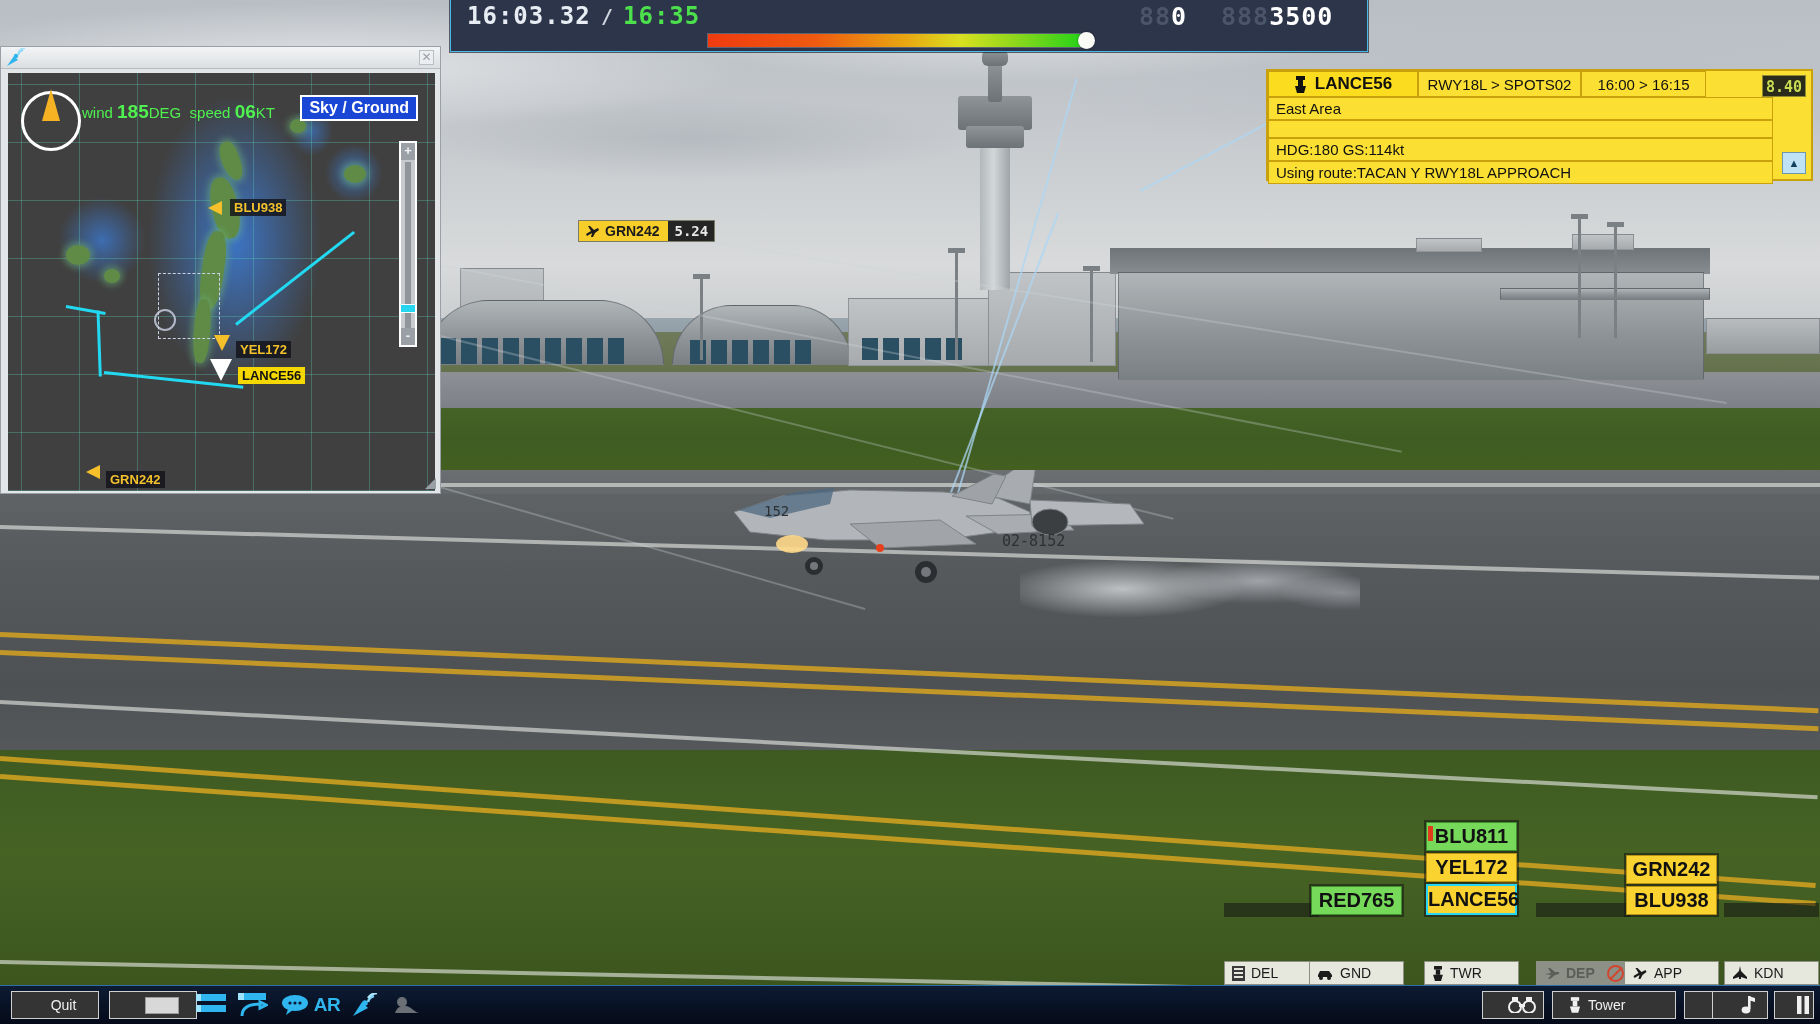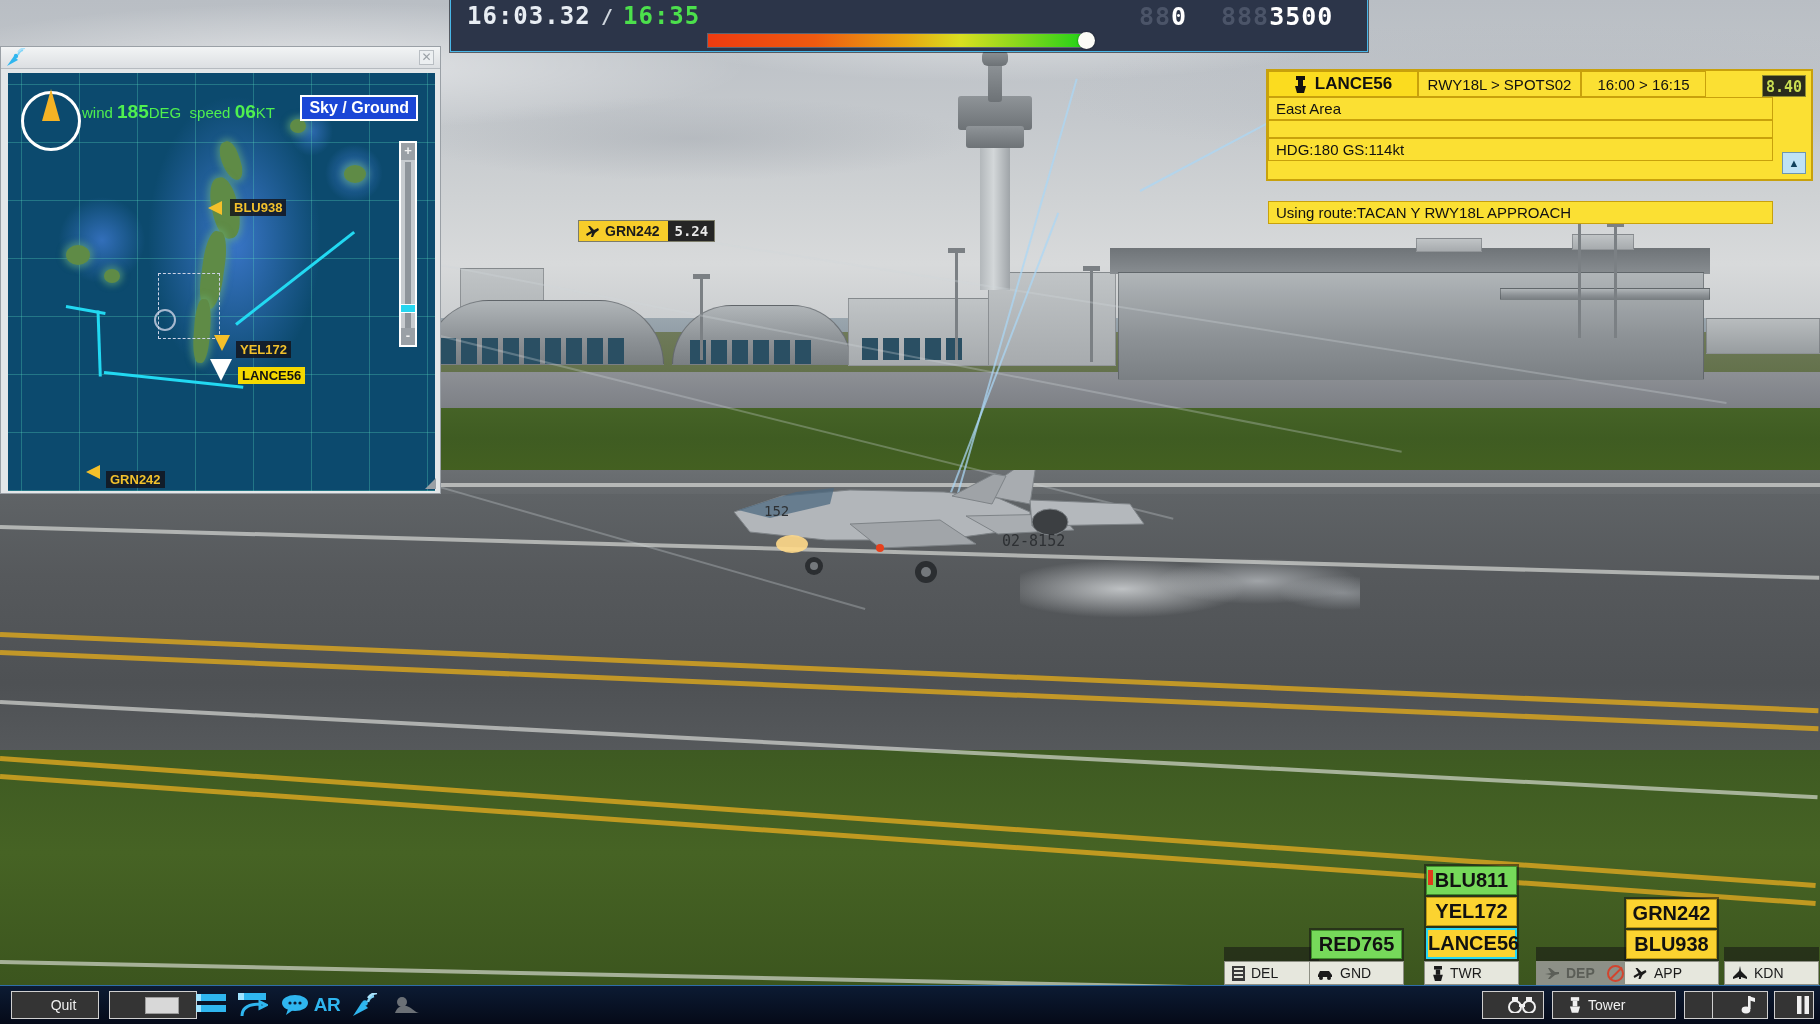--- a/index.html
+++ b/index.html
@@ -160,21 +160,21 @@
     border-bottom: 1px solid #b6bbc0;
   }
   .radar-icon { position: absolute; left: 4px; top: 1px; }
   .radar-close {
     position: absolute; right: 6px; top: 3px; width: 15px; height: 15px;
     border: 1px solid #b9bec3; color: #9aa0a6; font-size: 12px; line-height: 13px; text-align: center;
     background: #eceff1;
   }
   .radar-body {
     position: absolute; left: 7px; top: 26px; width: 427px; height: 418px;
-    background: #0c4a6e; overflow: hidden;
+    background: #404040; overflow: hidden;
   }
   .radar-grid {
     position: absolute; inset: 0;
     background-image:
       linear-gradient(to right, rgba(90,220,190,.30) 1px, transparent 1px),
       linear-gradient(to bottom, rgba(90,220,190,.30) 1px, transparent 1px);
     background-size: 58px 58px;
     background-position: 13px 11px;
   }
   .radar-sea-glow {
@@ -305,21 +305,21 @@
   .acft.y { background: #fbd330; border-color: #b79414; }
   .acft.g { background: #76d95a; border-color: #3f8f2c; }
   .acft.sel { background: #fbd330; border: 2px solid #25d7f5; }
   .acft.bar::before {
     content: ''; position: absolute; left: 4px; width: 5px; height: 15px;
     background: #e03b1b; margin-top: 1px;
   }
   .ctrl-btn {
     position: relative; height: 24px; background: #e6e7dd; border: 1px solid #8d8f84;
     display: flex; align-items: center; gap: 6px; padding-left: 7px;
-    font-size: 14px; color: #1b1b1b;
+    font-size: 14px; color: #1b1b1b; margin-top: 44px;
   }
   .ctrl-btn.off { background: #8d9087; color: #5b5e57; }
   .noentry {
     position: absolute; right: 6px; top: 3px; width: 17px; height: 17px;
     border: 2px solid #d2442e; border-radius: 50%;
   }
   .noentry::after {
     content:''; position: absolute; left: 50%; top: -2px; width: 2px; height: 17px;
     background: #d2442e; transform: translateX(-50%) rotate(45deg);
   }
@@ -566,21 +566,21 @@
     <div class="strip-row">
       <div class="strip-cell" style="width:505px;">East Area</div>
     </div>
     <div class="strip-row">
       <div class="strip-cell" style="width:505px;height:18px;"></div>
     </div>
     <div class="strip-row">
       <div class="strip-cell" style="width:505px;">HDG:180 GS:114kt</div>
     </div>
     <div class="strip-row">
-      <div class="strip-cell" style="width:505px;margin-top:40px;">Using route:TACAN Y RWY18L APPROACH</div>
+      <div class="strip-cell" style="width:505px;">Using route:TACAN Y RWY18L APPROACH</div>
     </div>
     <div class="strip-time">8.40</div>
     <div class="strip-up">▲</div>
   </div>
 
   <div class="board">
 
     <div class="board-col" style="left:0;">
       <div class="board-stack" style="min-height:14px;"></div>
       <div class="ctrl-btn">

